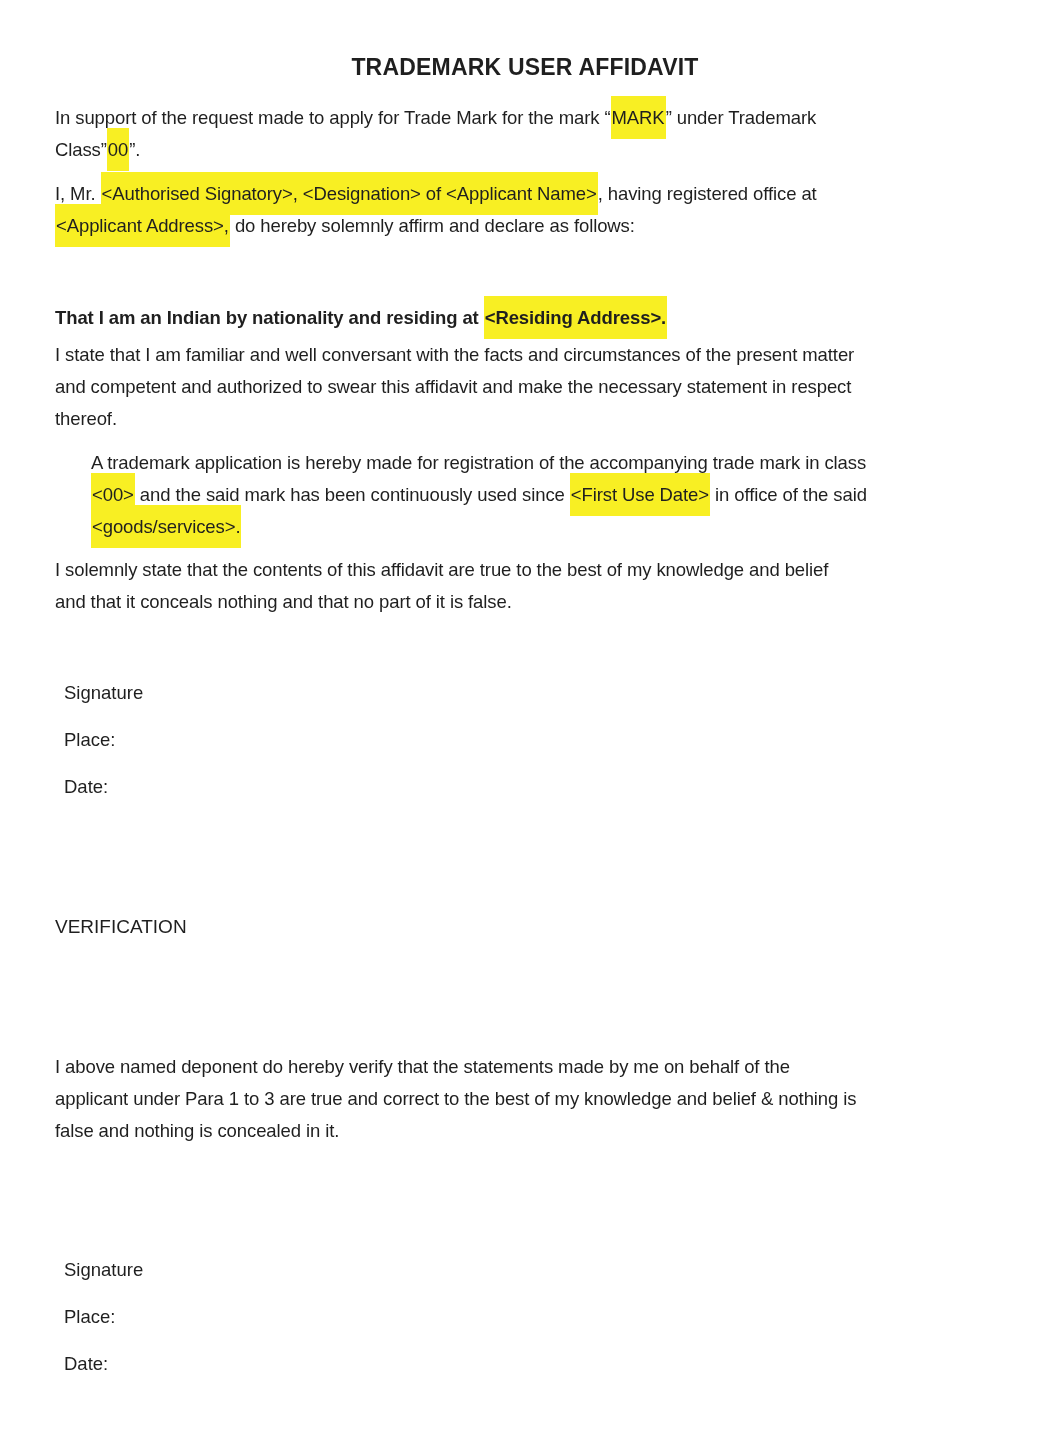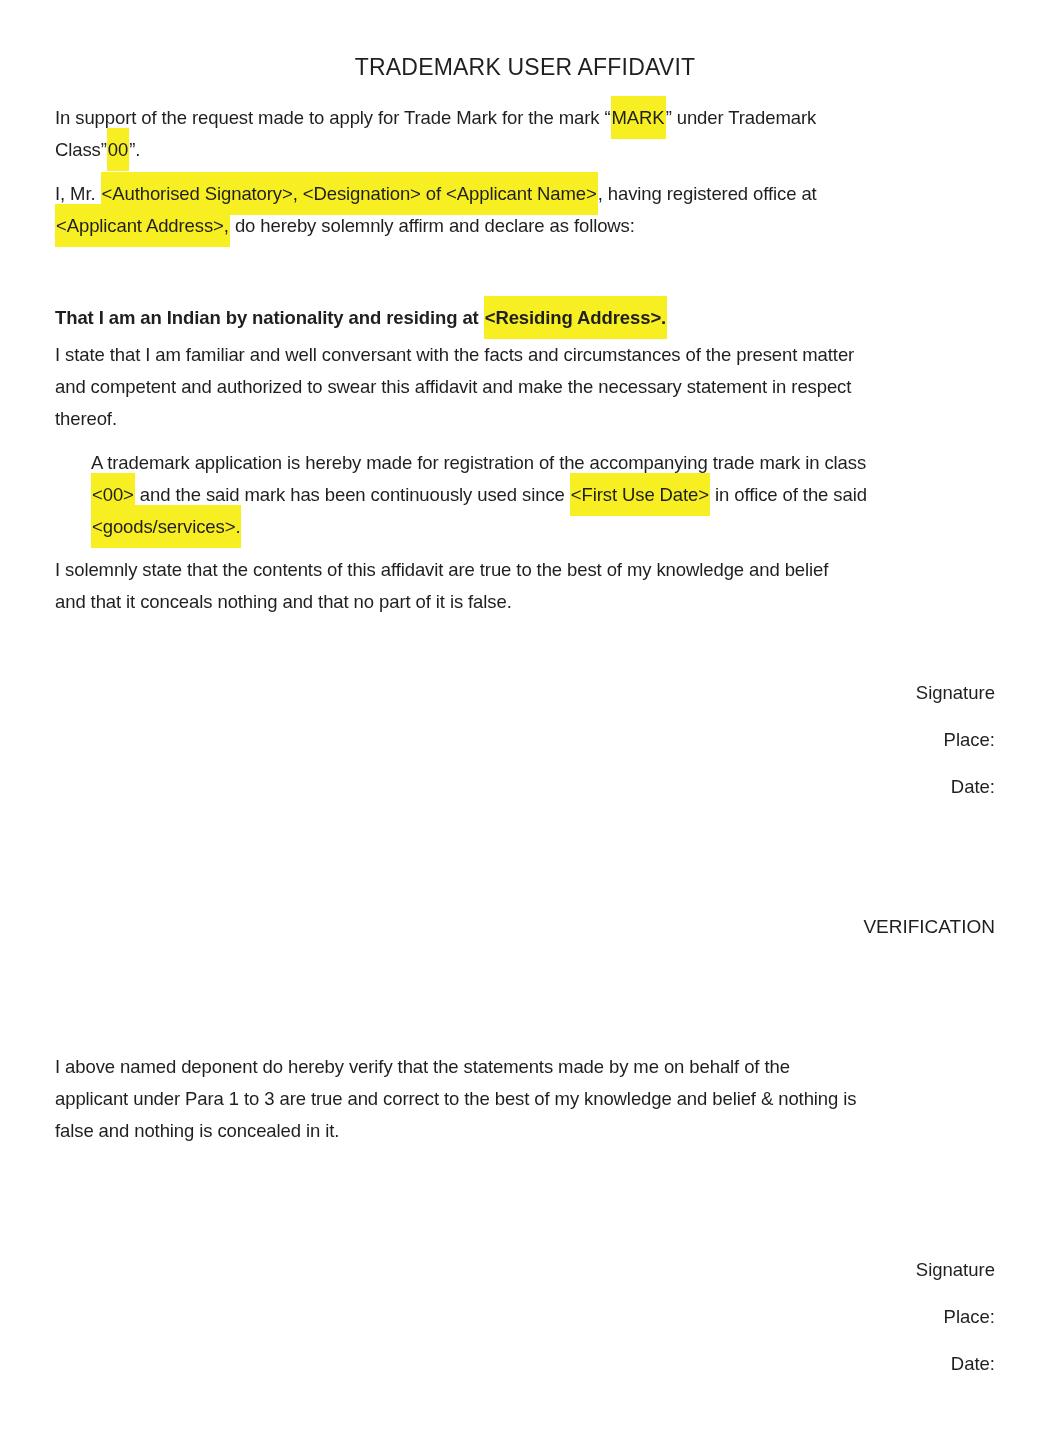--- a/index.html
+++ b/index.html
@@ -15,43 +15,43 @@
     background: var(--page-bg, #ffffff);
     box-sizing: border-box;
     padding: 50px 55px 0 55px;
     font-family: "Liberation Sans", sans-serif;
     color: var(--text, #1f1f1f);
     overflow: hidden;
   }
   .title {
     font-size: 23px;
     line-height: 34px;
-    font-weight: 400;
+    font-weight: 700;
     text-align: center;
     letter-spacing: 0.2px;
     margin: 0 0 18px 0;
   }
   .para {
     font-size: 18.5px;
     line-height: 32px;
     letter-spacing: -0.1px;
     margin: 0;
   }
   .verification {
     font-size: 19px;
     line-height: 32px;
-    text-align: right;
+    text-align: left;
     margin: 108px 0 108px 0;
   }
   .sig-line {
     font-size: 18.5px;
     line-height: 32px;
     margin: 0 0 15px 0;
   }
-  .sig-block { margin: 0; text-align: right; }
+  .sig-block { margin: 9px; }
   .sig-block-2 { margin-top: 107px; }
   .mb12 { margin-bottom: 12px; }
   .mb60 { margin-bottom: 60px; }
   .mb15 { margin-bottom: 5px; font-weight: bold; }
   .mb11 { margin-bottom: 11px; margin-left: 36px; }
   .mb59 { margin-bottom: 59px; }
   .hl {
     background: var(--hl, #f8ef23);
     padding: 11px 1px;
     box-decoration-break: clone;

